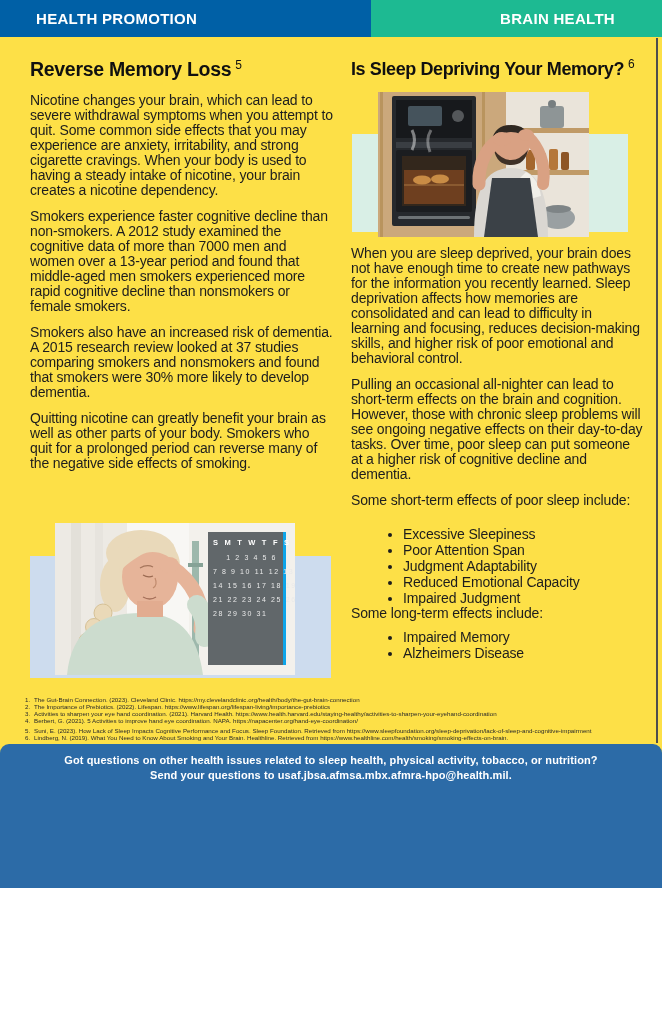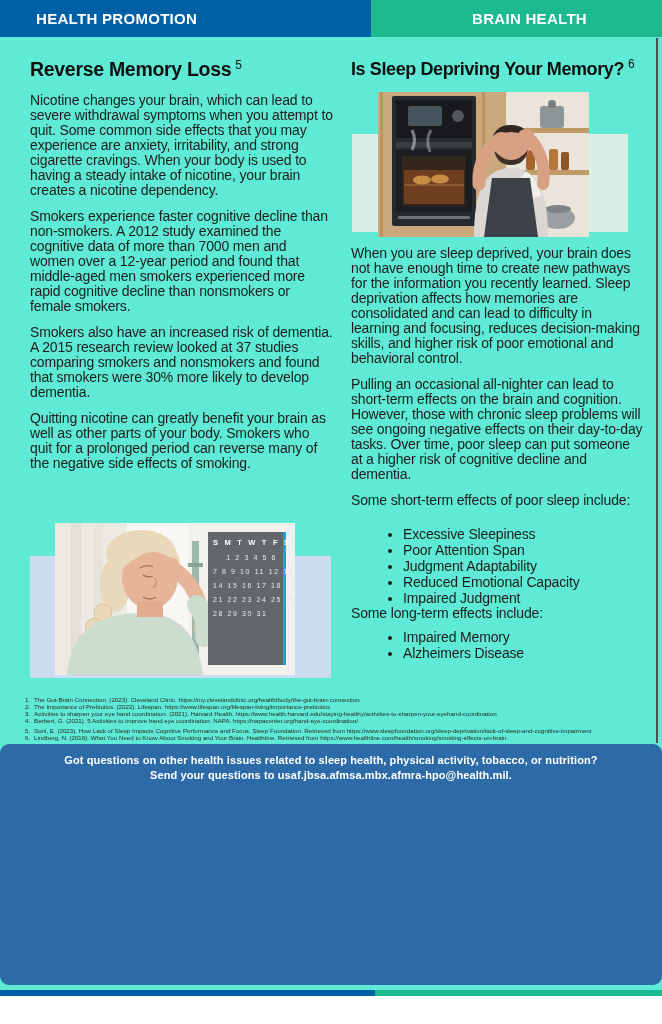--- a/index.html
+++ b/index.html
@@ -1,28 +1,28 @@
 <!DOCTYPE html>
 <html><head>
 <meta charset="utf-8">
 <style>
   * { box-sizing: border-box; }
   html,body { margin:0; padding:0; background:#ffffff; }
   .page {
-    position:relative; width:662px; height:996px; background:#5eead4;
+    position:relative; width:662px; height:888px; background:#fde047;
     font-family:"Liberation Sans", sans-serif; overflow:hidden;
   }
 
   
   .header { position:absolute; top:0; left:0; width:662px; height:37px; display:flex; }
   .seg-blue { width:371px; background:#0060a6; display:flex; align-items:center; }
   .seg-green { flex:1; background:#1dba92; display:flex; align-items:center; justify-content:flex-end; }
   .header-label { color:#ffffff; font-weight:bold; font-size:15px; letter-spacing:0.3px; }
   .seg-blue .header-label { margin-left:36px; }
-  .seg-green .header-label { margin-right:75px; }
+  .seg-green .header-label { margin-right:47px; }
 
   
   .col-left  { position:absolute; left:30px;  top:57px; width:304px; }
   .col-right { position:absolute; left:351px; top:57px; width:292px; }
   .col-title { font-size:19.5px; line-height:24px; font-weight:bold; color:#101010;
                margin:0 0 9px 0; letter-spacing:-0.3px; white-space:nowrap; }
   .col-right .col-title { font-size:18px; letter-spacing:-0.4px; }
   .ref-sup { font-size:12px; font-weight:normal; position:relative; top:-7px; margin-left:4px; }
   .body-text { font-size:14px; line-height:15px; color:#1d1d1d; letter-spacing:-0.15px; margin:0 0 11px 0; }
 
@@ -84,21 +84,21 @@
       <span class="header-label">HEALTH PROMOTION</span>
     </div>
     <div class="seg-green">
       <span class="header-label">BRAIN HEALTH</span>
     </div>
   </div>
 
   <div class="col-left">
     <h1 class="col-title"><span>Reverse Memory Loss</span><span class="ref-sup">5</span></h1>
     <p class="body-text">Nicotine changes your brain, which can lead to severe withdrawal symptoms when you attempt to quit. Some common side effects that you may experience are anxiety, irritability, and strong cigarette cravings. When your body is used to having a steady intake of nicotine, your brain creates a nicotine dependency.</p>
-    <p class="body-text">Smokers experience faster cognitive decline than non-smokers. A 2012 study examined the cognitive data of more than 7000 men and women over a 12-year period and found that middle-aged men smokers experienced more rapid cognitive decline than nonsmokers or female smokers.</p>
+    <p class="body-text">Smokers experience faster cognitive decline than non-smokers. A 2012 study examined the cognitive data of more than 7000 men and women over a 13-year period and found that middle-aged men smokers experienced more rapid cognitive decline than nonsmokers or female smokers.</p>
     <p class="body-text">Smokers also have an increased risk of dementia. A 2015 research review looked at 37 studies comparing smokers and nonsmokers and found that smokers were 30% more likely to develop dementia.</p>
     <p class="body-text">Quitting nicotine can greatly benefit your brain as well as other parts of your body. Smokers who quit for a prolonged period can reverse many of the negative side effects of smoking.</p>
   </div>
 
   <div class="left-accent"></div>
   <div class="left-photo">
     <svg viewBox="0 0 240 152" preserveAspectRatio="none">
       <rect width="240" height="152" fill="#f3f1ec"></rect>
       <rect x="0" y="0" width="72" height="152" fill="#edeae4"></rect>
       <rect x="16" y="0" width="10" height="152" fill="#e3e0d9"></rect>

